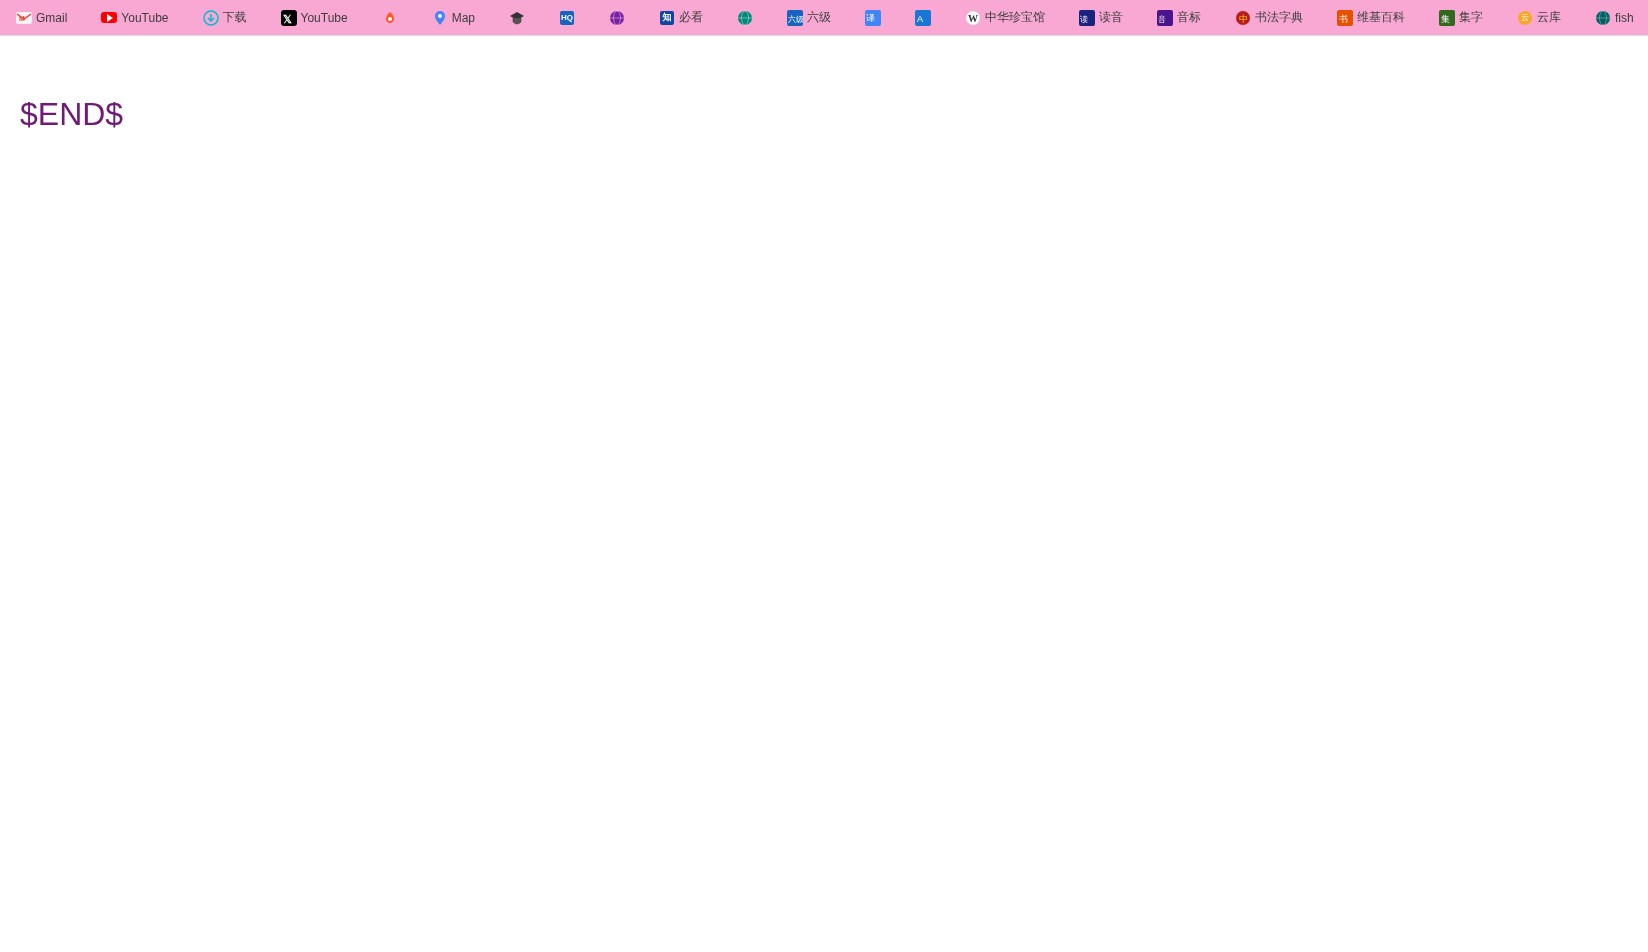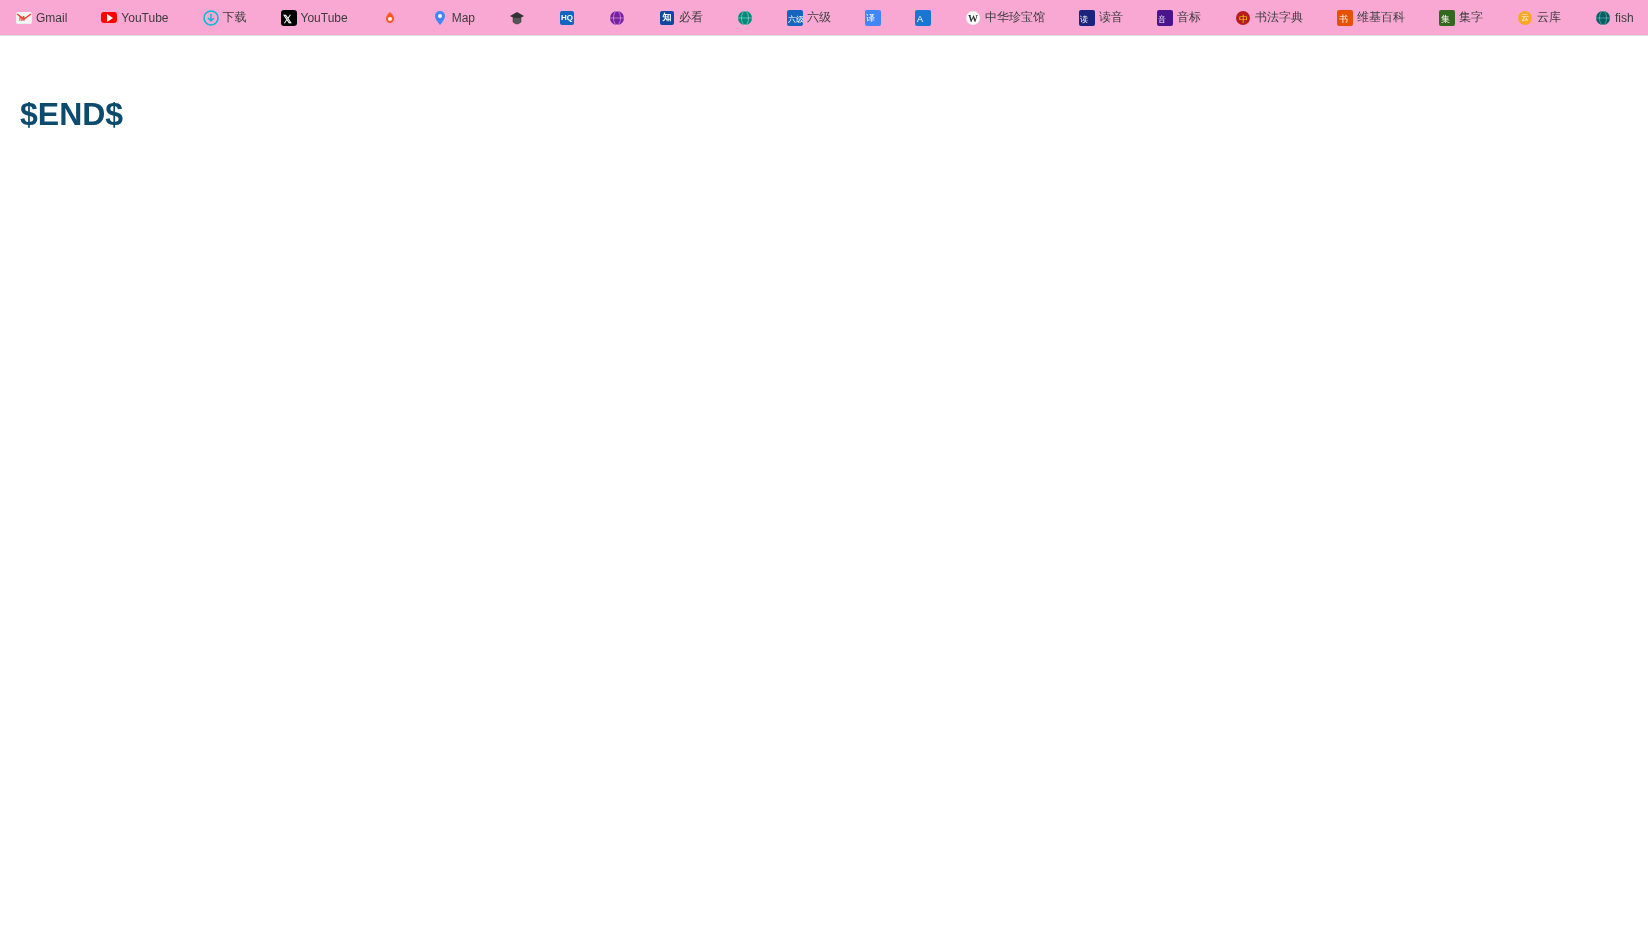--- a/index.html
+++ b/index.html
@@ -73,22 +73,22 @@
       border-left: 6px solid white;
       margin-left: 1px;
     }
 
     .main-content {
       padding: 60px 20px 20px 20px;
     }
 
     .ends-text {
       font-size: 32px;
-      font-weight: 700;
-      color: #0c4a6e;
+      font-weight: 400;
+      color: #701a75;
       font-family: Arial, sans-serif;
     }
 
     .blue-square {
       width: 14px;
       height: 14px;
       background: #1565c0;
       border-radius: 2px;
       display: flex;
       align-items: center;

